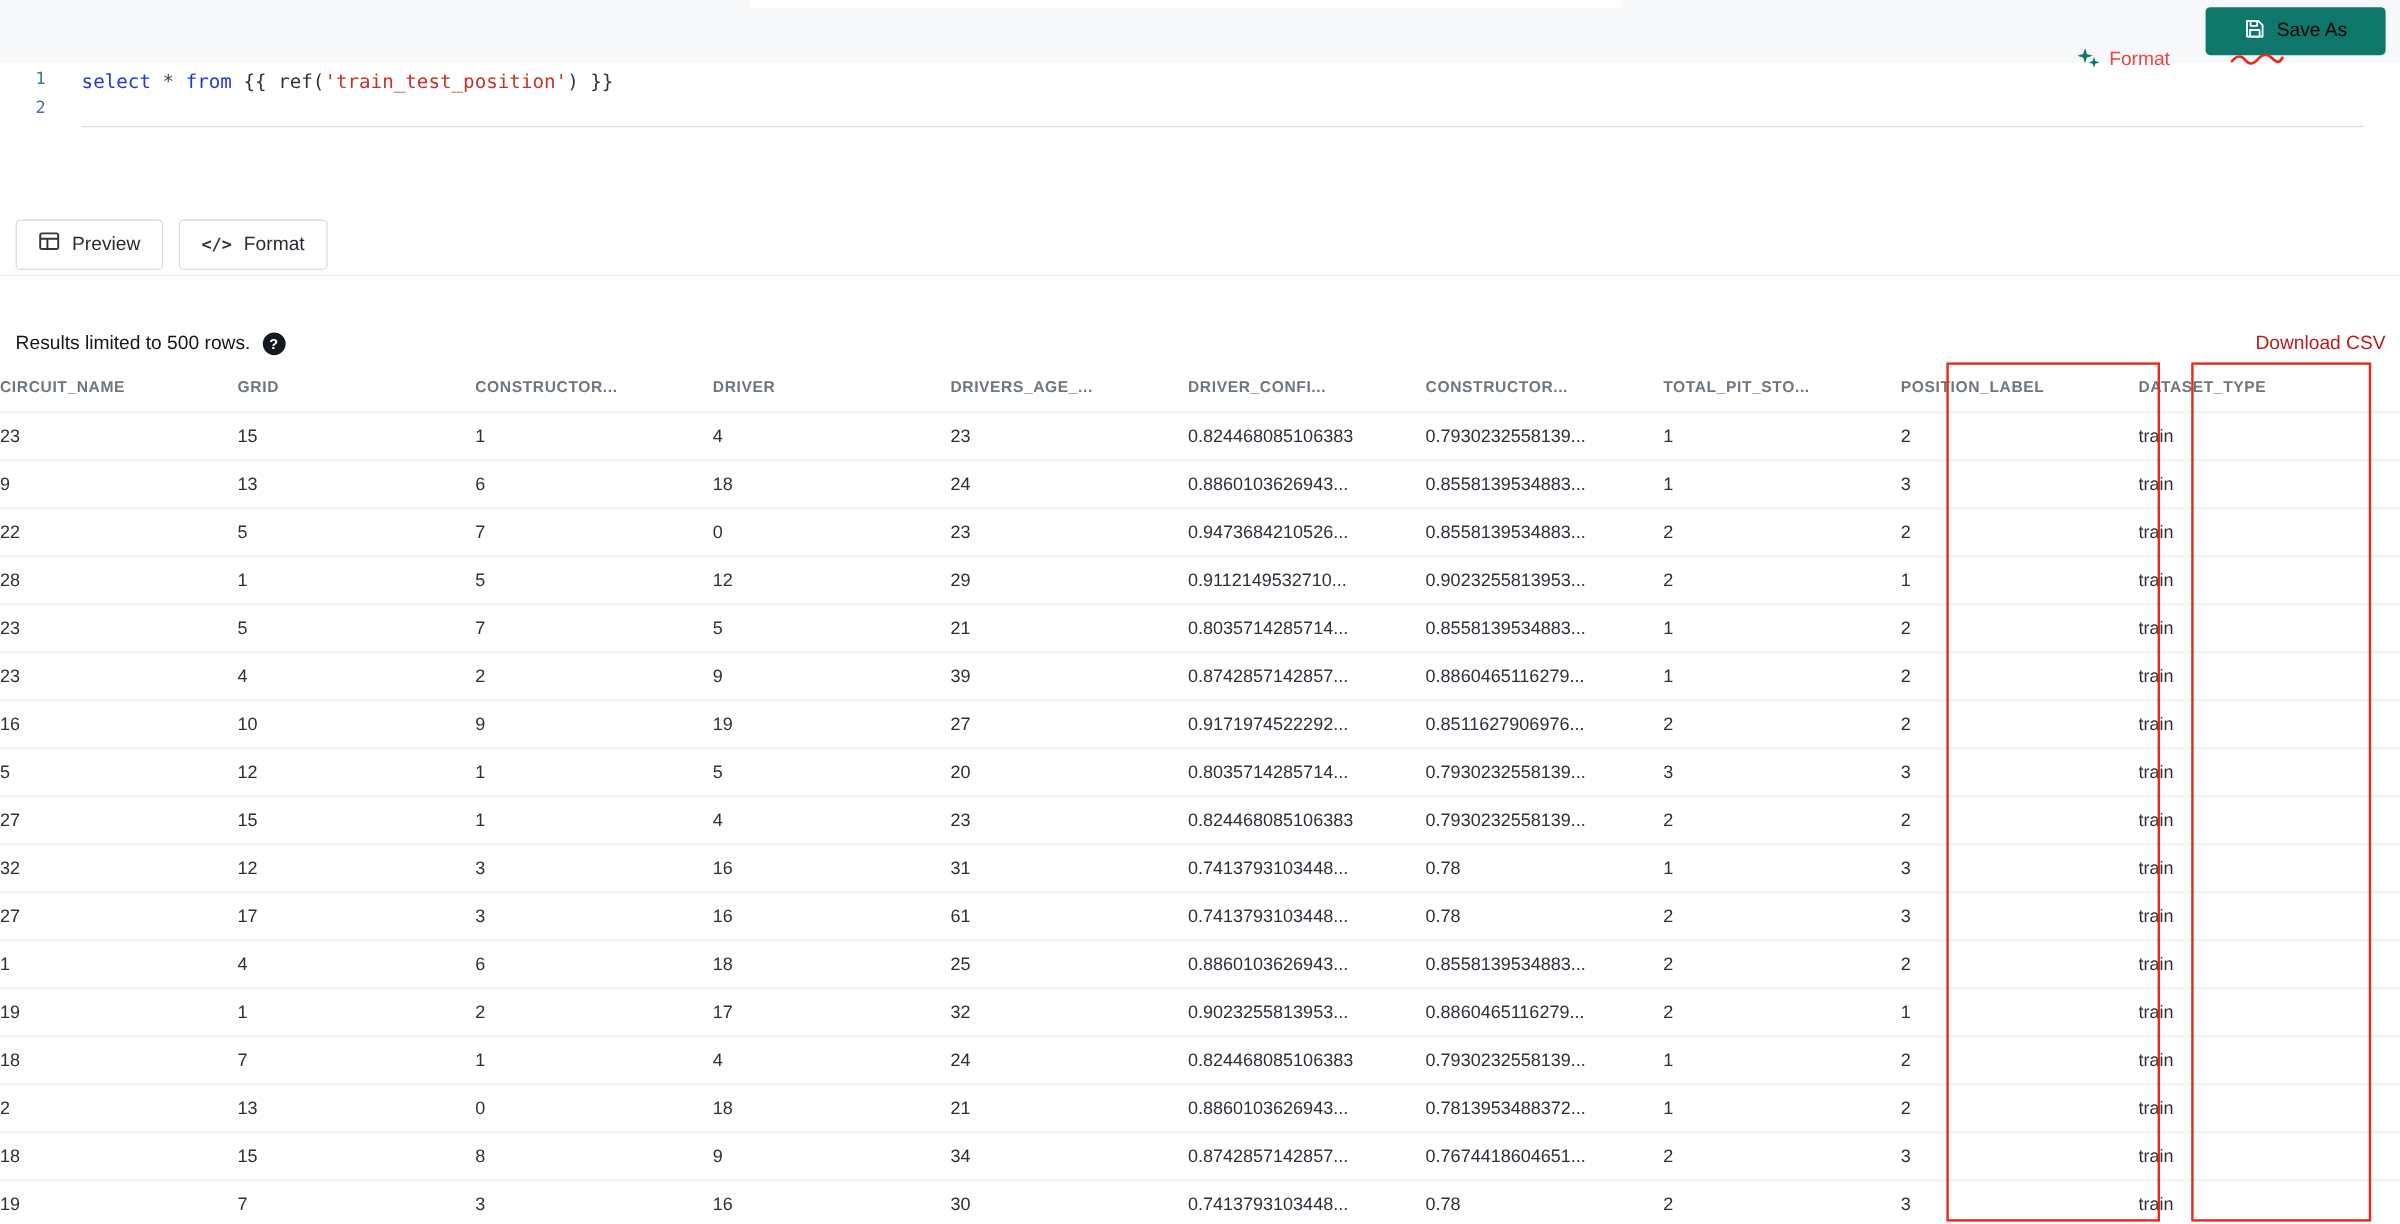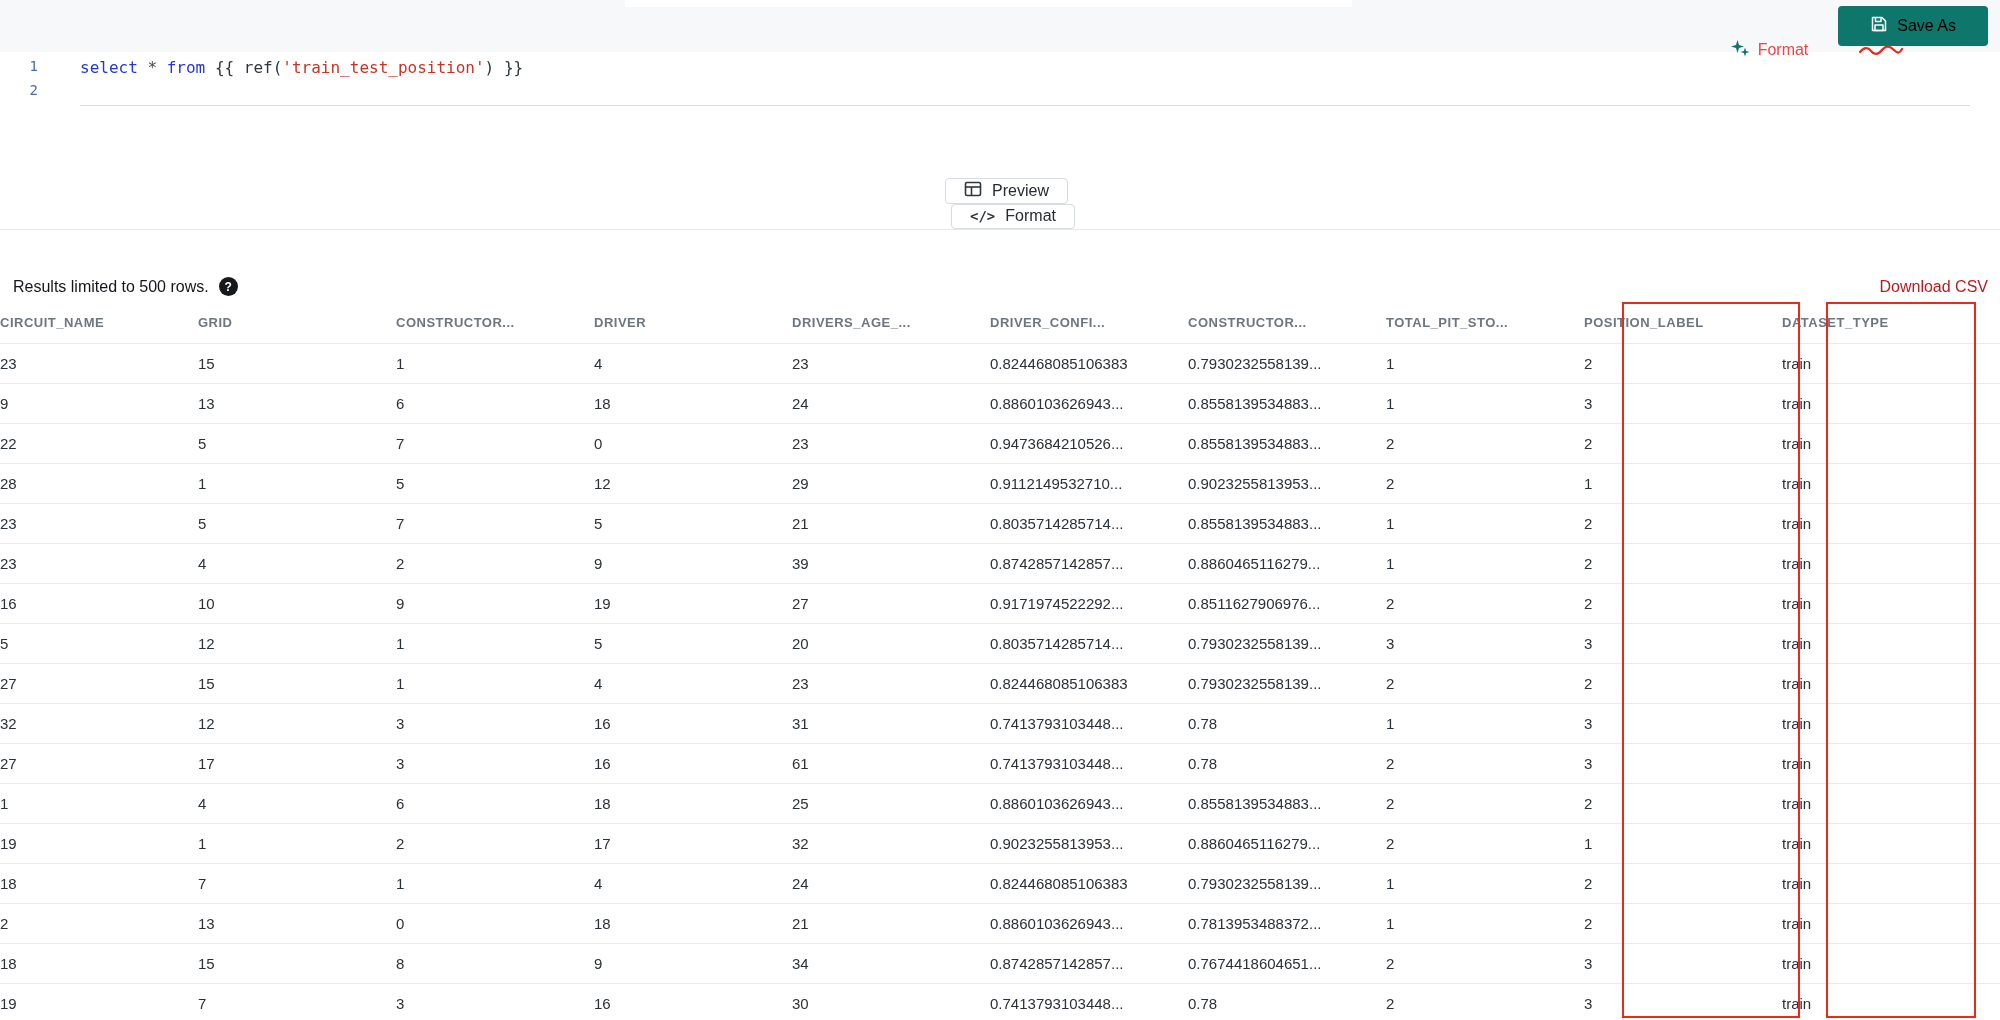--- a/index.html
+++ b/index.html
@@ -14,31 +14,31 @@
   .saveas-btn { height:40px; background:#0e766a; color:#000000; border:none; border-radius:4px;
                 display:flex; align-items:center; gap:9px; padding:0 32px; font-size:16px;
                 font-family:"Liberation Sans", sans-serif; cursor:pointer; }
   .scribble { position:absolute; left:1858px; top:42px; z-index:5; }
 
   
   .editor { padding-top:6px; height:126px; background:#ffffff; }
   .code-row { display:flex; height:24px; line-height:24px; }
   .gutter { width:44px; text-align:right; padding-right:6px; color:#4a6cb3;
             font:14px "DejaVu Sans Mono", monospace; }
-  .code-line { flex:1; margin-left:36px; margin-right:30px;
+  .code-line { flex:1; margin-left:24px; margin-right:30px;
                font:16px "DejaVu Sans Mono", monospace; white-space:pre; }
   .empty-line { border-bottom:1px solid #d7dce2; }
   .tok-keyword { color:#2438cf; }
   .tok-operator { color:#444b54; }
   .tok-plain { color:#30363d; }
   .tok-string { color:#c43528; }
 
   
   .actions-row { height:52px; display:flex; align-items:center; padding-left:13px;
-                 border-bottom:1px solid #e5e8ec;flex-direction:column; }
+                 border-bottom:1px solid #e5e8ec; }
   .btn { height:42px; background:#ffffff; border:1px solid #d6dce2; border-radius:4px;
          display:flex; align-items:center; gap:10px; padding:0 18px; font-size:16px;
          color:#272c33; font-family:"Liberation Sans", sans-serif; cursor:pointer; }
   .btn + .btn { margin-left:13px; }
   .btn .code-glyph { font:600 14px "DejaVu Sans Mono", monospace; color:#30363d; }
   .tabs { display:flex; align-self:stretch; margin-left:40px; gap:8px; }
   .tab { display:flex; align-items:center; padding:0 14px; font-size:16px; color:#3f4650;
          cursor:pointer; border-bottom:2px solid transparent; }
   .tab.active { color:#14171c; border-bottom:2px solid #22262b; }
 

